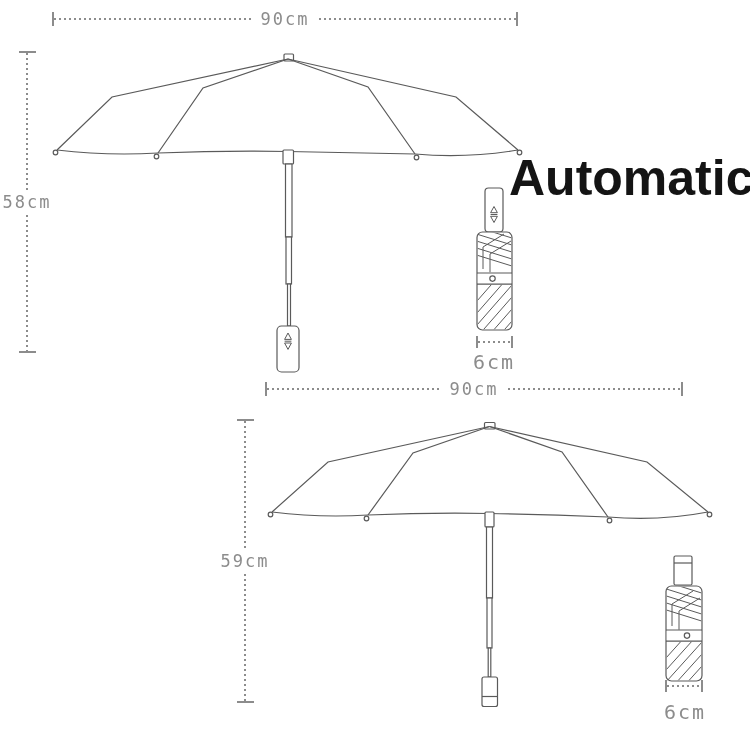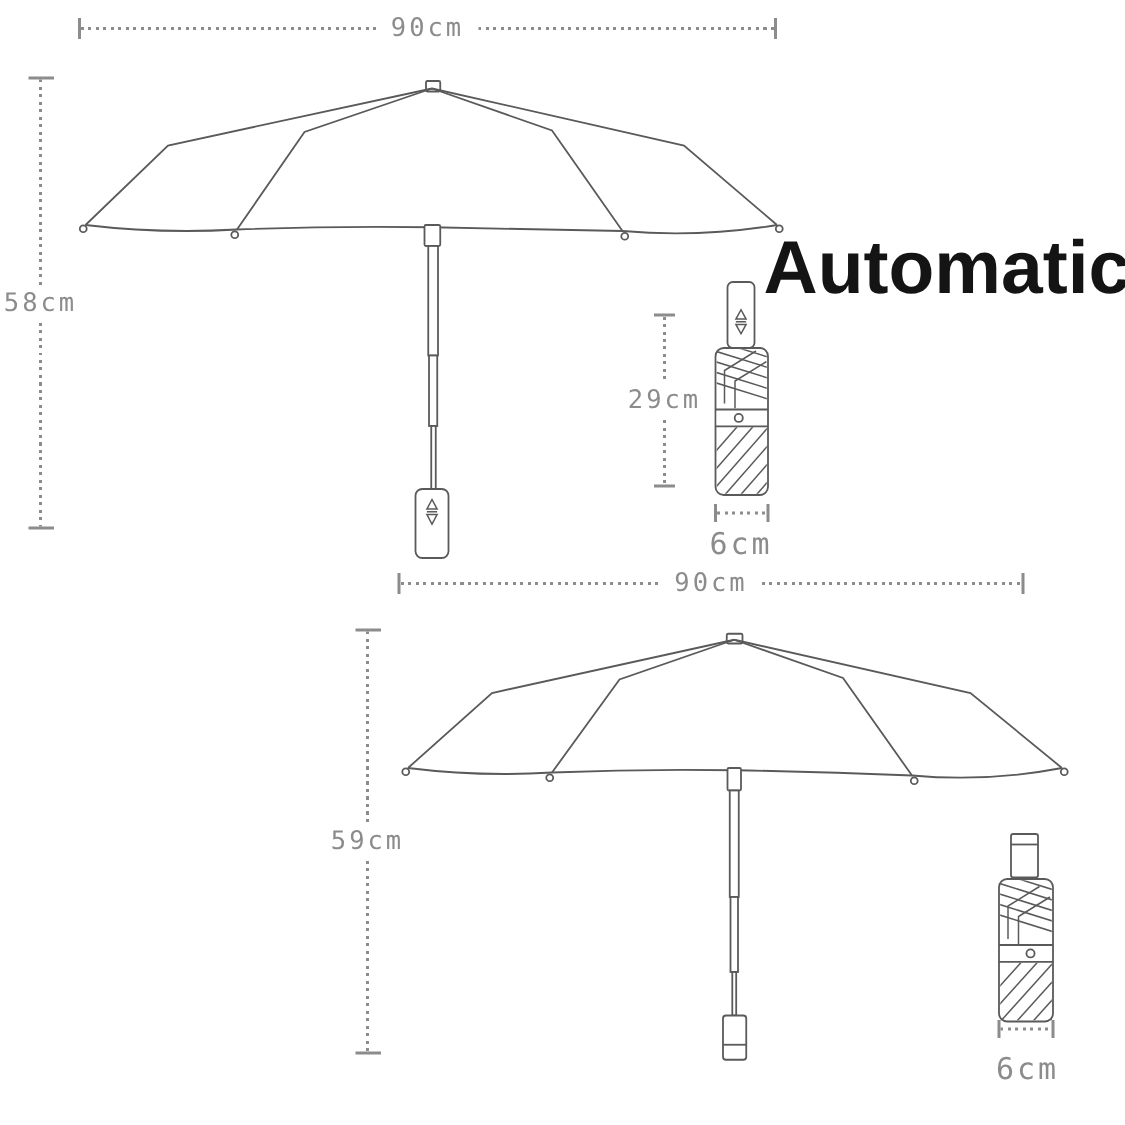--- a/index.html
+++ b/index.html
@@ -136,27 +136,20 @@
           <path d="M7,188 L42,148"></path>
       </g>
 
       <rect x="7.8" y="88.6" width="33.4" height="10" fill="#fff" stroke="none"></rect>
       <path d="M7,88 L42,88"></path>
         <path d="M7,99.2 L42,99.2"></path>
       <circle cx="22.5" cy="93.6" r="2.7" fill="#fff"></circle>
     </svg>
   </div>
 
-  <div class="abs dim-v" style="left:420px;top:209px;width:46px;height:116px;">
-    <span class="tick-h" style="width:14px;"></span>
-    <span class="dash-v"></span>
-    <span class="dim-label">29cm</span>
-    <span class="dash-v"></span>
-    <span class="tick-h" style="width:14px;"></span>
-  </div>
 
   <div class="abs dim-h" style="left:476px;top:336px;width:37px;height:12px;">
     <span class="tick-v" style="height:12px;"></span>
     <span class="dash-h"></span>
     <span class="tick-v" style="height:12px;"></span>
   </div>
   <div class="abs dim-sublabel" style="left:468px;top:352px;width:52px;">6cm</div>
 
   <div class="abs dim-h" style="left:265px;top:381px;width:418px;">
     <span class="tick-v"></span>

